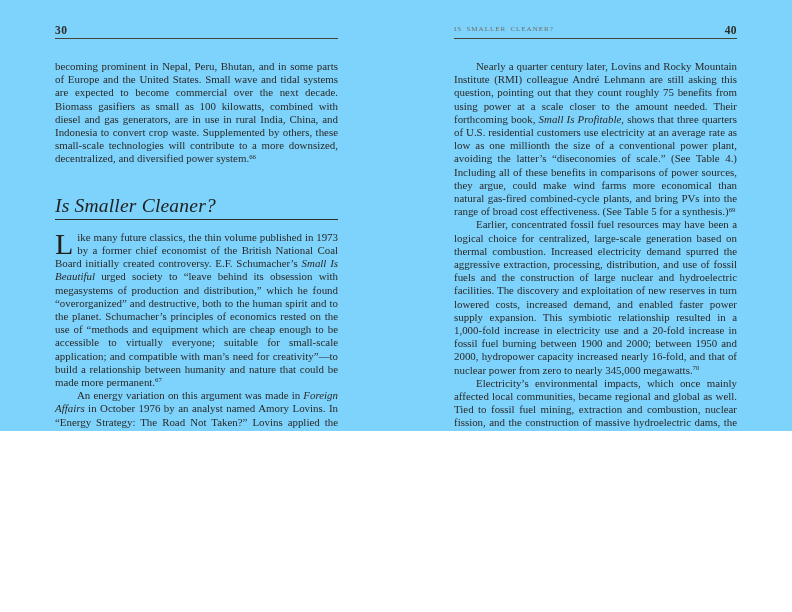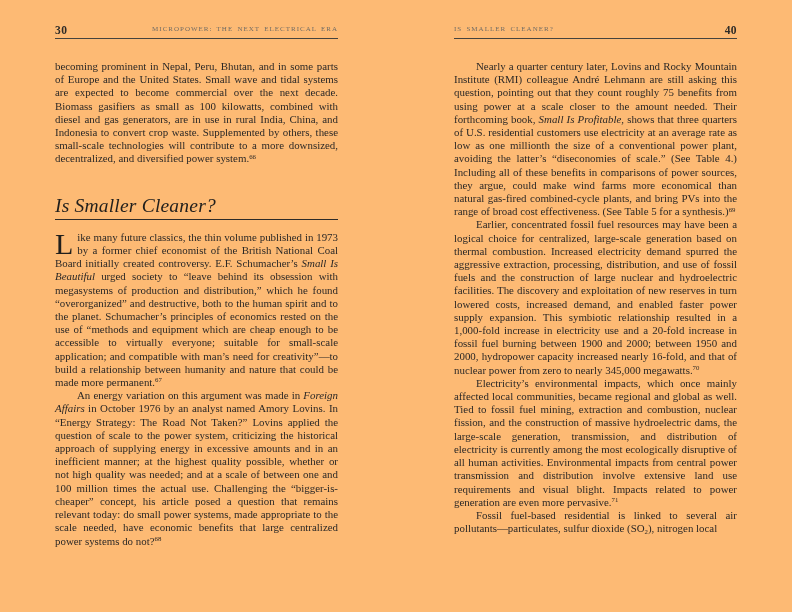--- a/index.html
+++ b/index.html
@@ -3,22 +3,22 @@
 <meta charset="utf-8">
 <style>
   html, body {
     margin: 0;
     padding: 0;
     background: #ffffff;
   }
   .spread {
     position: relative;
     width: 792px;
-    height: 612px;
-    background: #fdba74;
+    height: 431px;
+    background: #7dd3fc;
     font-family: "Liberation Serif", "DejaVu Serif", serif;
     color: #2b2826;
     overflow: hidden;
   }
   .page {
     position: absolute;
     top: 24px;
     width: 283px;
   }
   .page.left  { left: 55px; }
@@ -95,21 +95,20 @@
   .bodytext i { font-style: italic; }
 </style>
 </head>
 <body>
 
 <div class="spread">
 
   <div class="page left">
     <div class="pagehead">
       <span class="pagenum">30</span>
-      <span class="runhead">MICROPOWER: THE NEXT ELECTRICAL ERA</span>
     </div>
     <div class="bodytext">
       <p><span>becoming prominent in Nepal, Peru, Bhutan, and in some parts of Europe and the United States. Small wave and tidal systems are expected to become commercial over the next decade. Biomass gasifiers as small as 100 kilowatts, combined with diesel and gas generators, are in use in rural India, China, and Indonesia to convert crop waste. Supplemented by others, these small-scale technologies will contribute to a more downsized, decentralized, and diversified power system.</span><sup>66</sup></p>
       <h2 class="section-heading">Is Smaller Cleaner?</h2>
       <p><span class="dropcap">L</span><span><span>ike many future classics, the thin volume published in 1973 by a former chief economist of the British National Coal Board initially created controversy. E.F. Schumacher’s </span><i>Small Is Beautiful</i><span> urged society to “leave behind its obsession with megasystems of production and distribution,” which he found “overorganized” and destructive, both to the human spirit and to the planet. Schumacher’s principles of economics rested on the use of “methods and equipment which are cheap enough to be accessible to virtually everyone; suitable for small-scale application; and compatible with man’s need for creativity”—to build a relationship between humanity and nature that could be made more permanent.</span><sup>67</sup></span></p>
       <p class="indent"><span>An energy variation on this argument was made in </span><i>Foreign Affairs</i><span> in October 1976 by an analyst named Amory Lovins. In “Energy Strategy: The Road Not Taken?” Lovins applied the question of scale to the power system, criticizing the historical approach of supplying energy in excessive amounts and in an inefficient manner; at the highest quality possible, whether or not high quality was needed; and at a scale of between one and 100 million times the actual use. Challenging the “bigger-is-cheaper” concept, his article posed a question that remains relevant today: do small power systems, made appropriate to the scale needed, have economic benefits that large centralized power systems do not?</span><sup>68</sup></p>
     </div>
   </div>
 
   <div class="page right">

